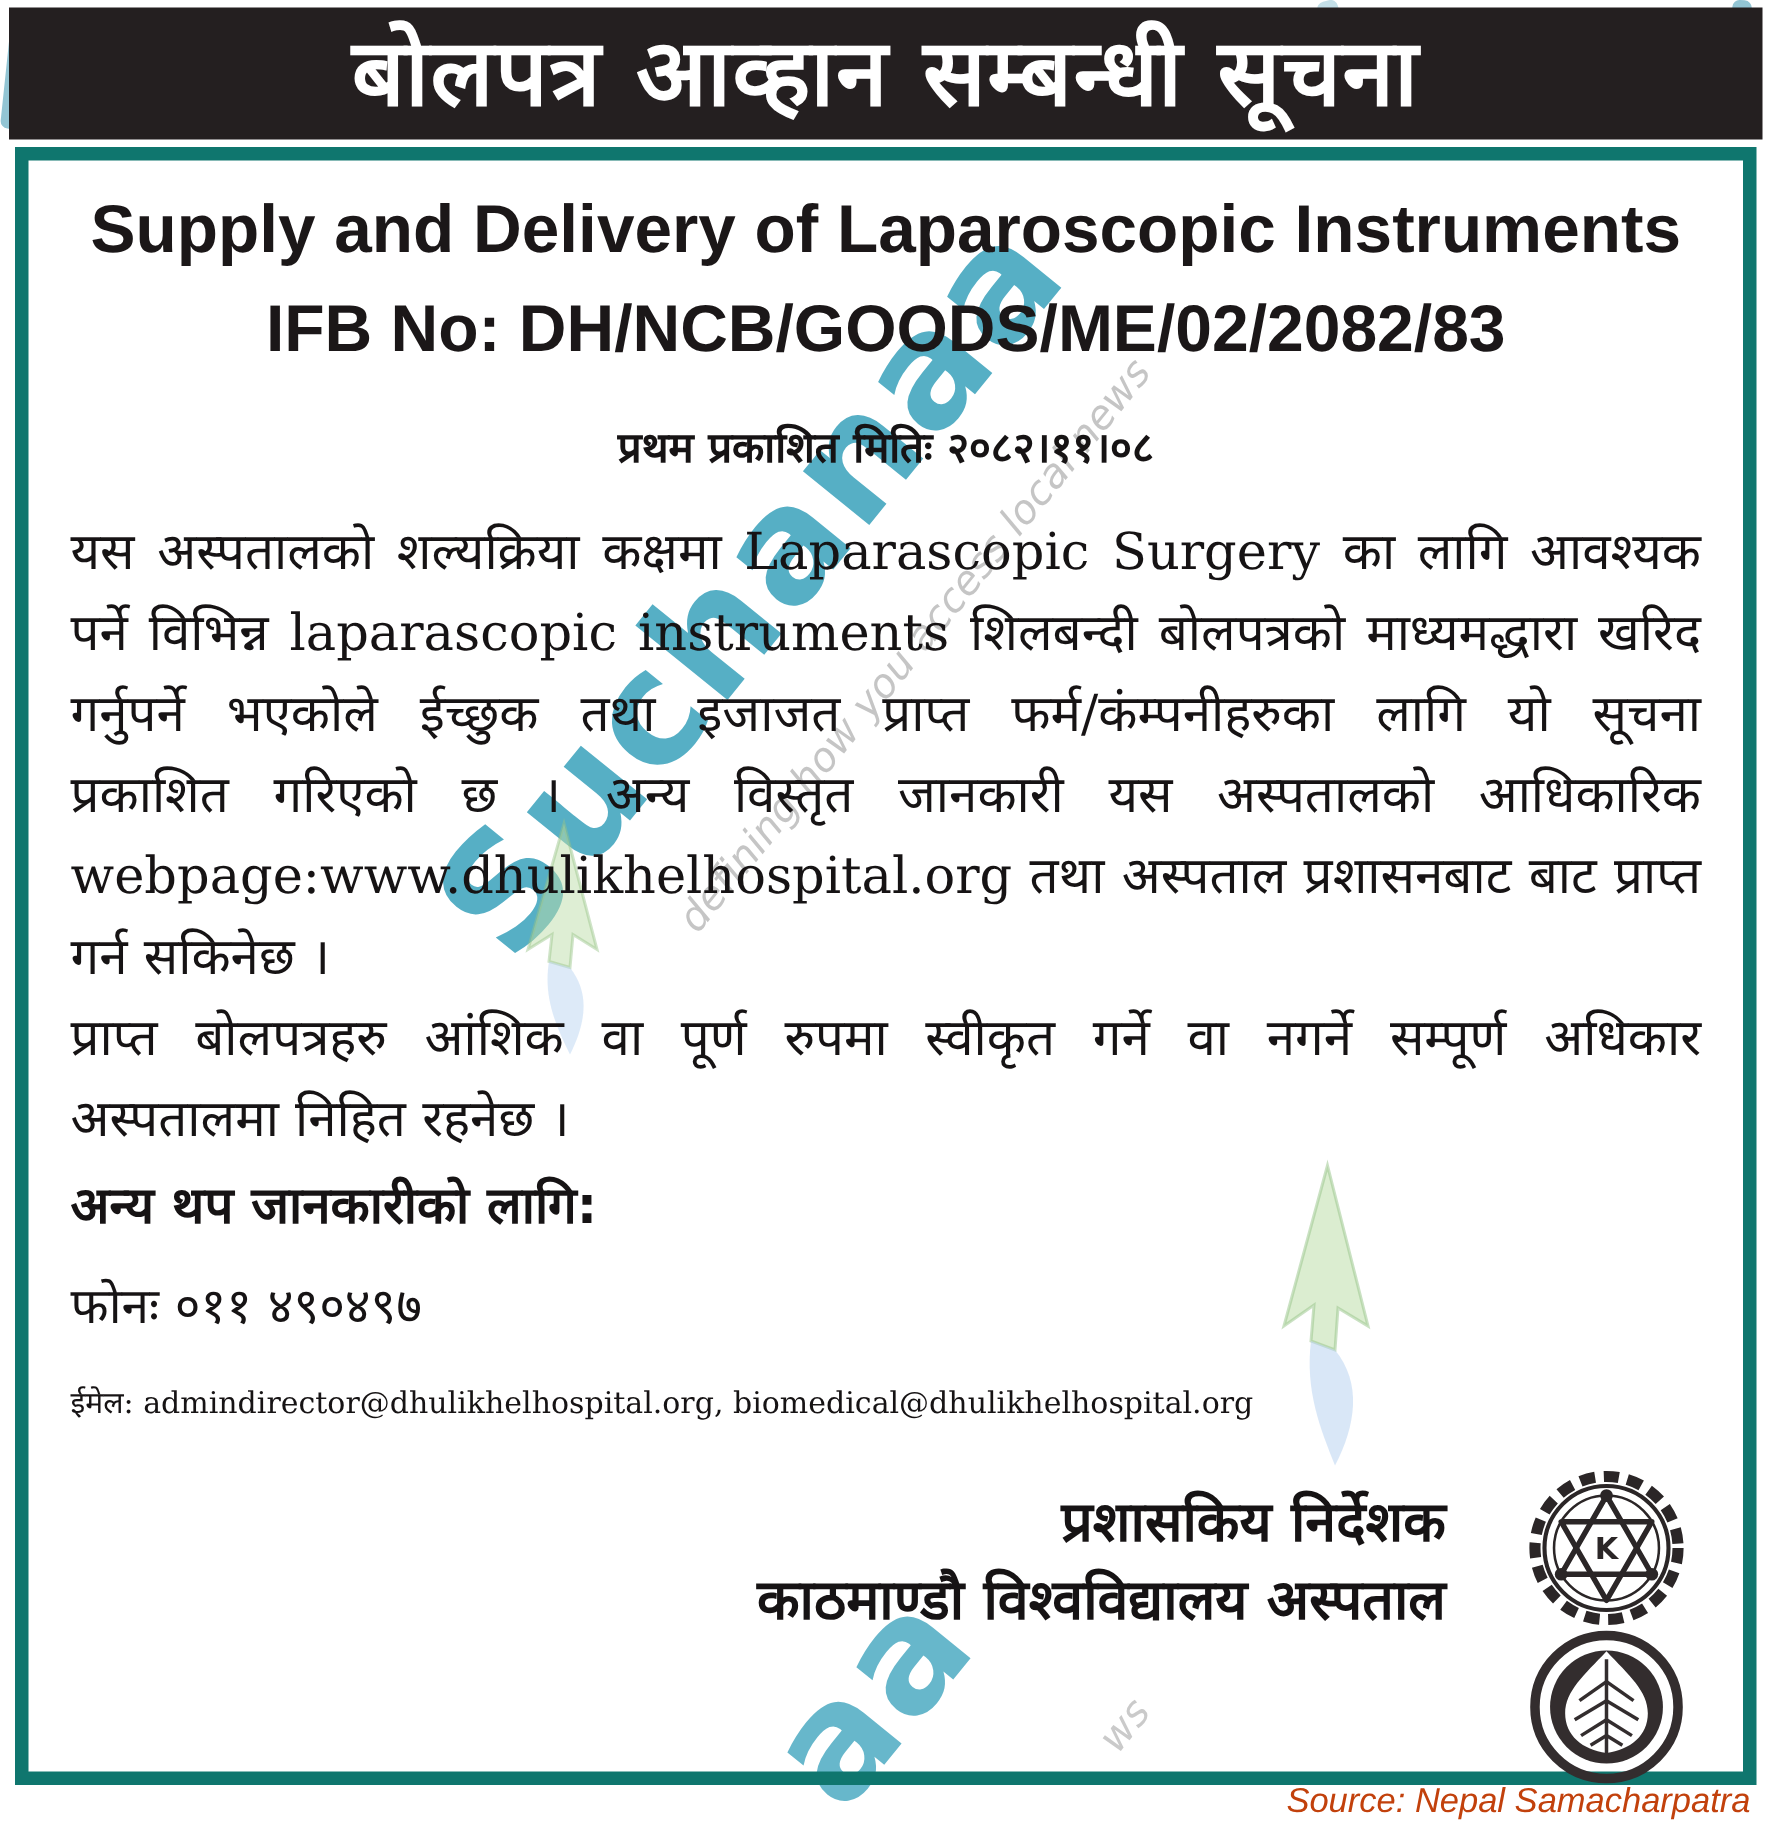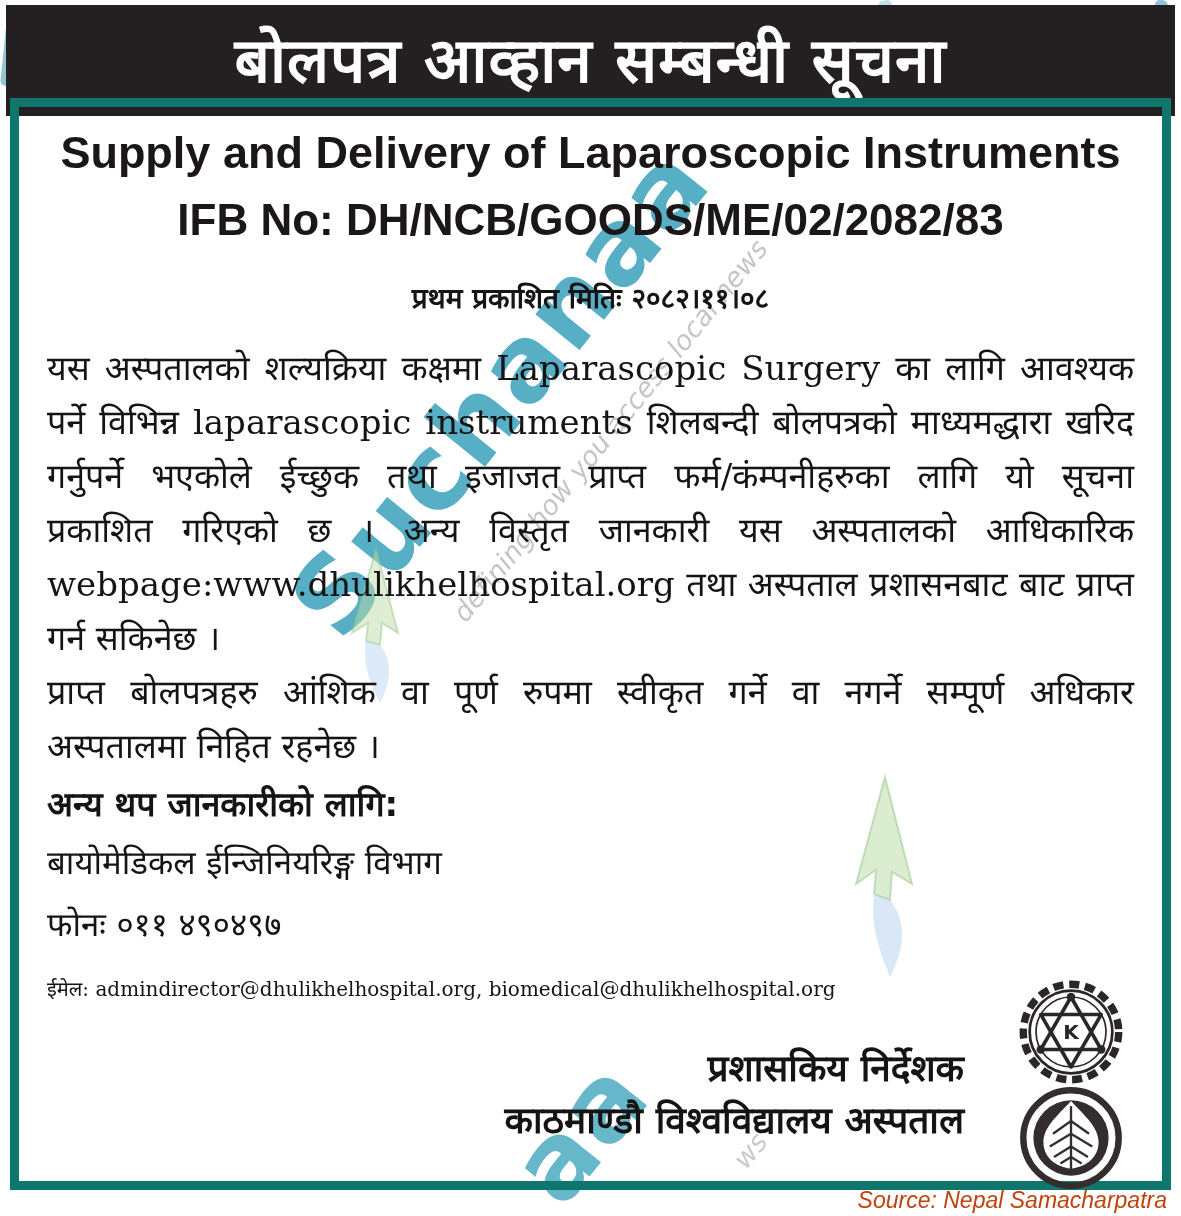--- a/index.html
+++ b/index.html
@@ -31,21 +31,21 @@
   }
   .wm-brand.frag2{left:330px;top:1070px;width:500px;color:rgba(39,152,181,0.7);}
   .wm-tagline.frag2{left:470px;top:1135px;color:rgba(150,150,150,0.5);}
   .wm-streak{position:absolute;background:rgba(40,140,170,0.5);border-radius:5px;}
   .wm-streak.s1{left:4px;top:8px;width:11px;height:78px;transform:rotate(6deg);}
   .wm-streak.s2{left:882px;top:0px;width:14px;height:42px;opacity:.55;transform:rotate(-14deg);}
   .wm-streak.s3{left:1152px;top:0px;width:13px;height:92px;transform:rotate(4deg);}
   .wm-arrow{position:absolute;}
   
   .header-bar{
-    position:absolute;left:6px;top:5px;width:1169px;height:111px;
+    position:absolute;left:6px;top:5px;width:1169px;height:88px;
     background:#241f20;z-index:2;
     display:flex;align-items:center;justify-content:center;
   }
   .header-bar .title{
     color:#ffffff;font-family:"DejaVu Sans", sans-serif;
     font-weight:bold;font-size:62px;line-height:1;letter-spacing:1px;
   }
   
   .notice-box{
     position:absolute;left:10px;top:98px;width:1161px;height:1092px;
@@ -140,21 +140,20 @@
       <div class="jline">webpage:www.dhulikhelhospital.org तथा अस्पताल प्रशासनबाट बाट प्राप्त</div>
       <div class="jline last">गर्न सकिनेछ ।</div>
     </div>
 
     <div class="body-para" style="margin-top:0;">
       <div class="jline">प्राप्त बोलपत्रहरु आंशिक वा पूर्ण रुपमा स्वीकृत गर्ने वा नगर्ने  सम्पूर्ण अधिकार</div>
       <div class="jline last">अस्पतालमा निहित रहनेछ ।</div>
     </div>
 
     <div class="info-heading">अन्य थप जानकारीको लागि:</div>
-    <div class="contact-line">बायोमेडिकल ईन्जिनियरिङ्ग विभाग</div>
     <div class="contact-line phone">फोनः ०११ ४९०४९७</div>
     <div class="contact-line email">ईमेल: admindirector@dhulikhelhospital.org, biomedical@dhulikhelhospital.org</div>
 
     <div class="signature-block">
       <div>प्रशासकिय निर्देशक</div>
       <div>काठमाण्डौ विश्वविद्यालय अस्पताल</div>
     </div>
 
     <div class="logo-col">
       <svg class="logo" viewBox="0 0 100 100">

